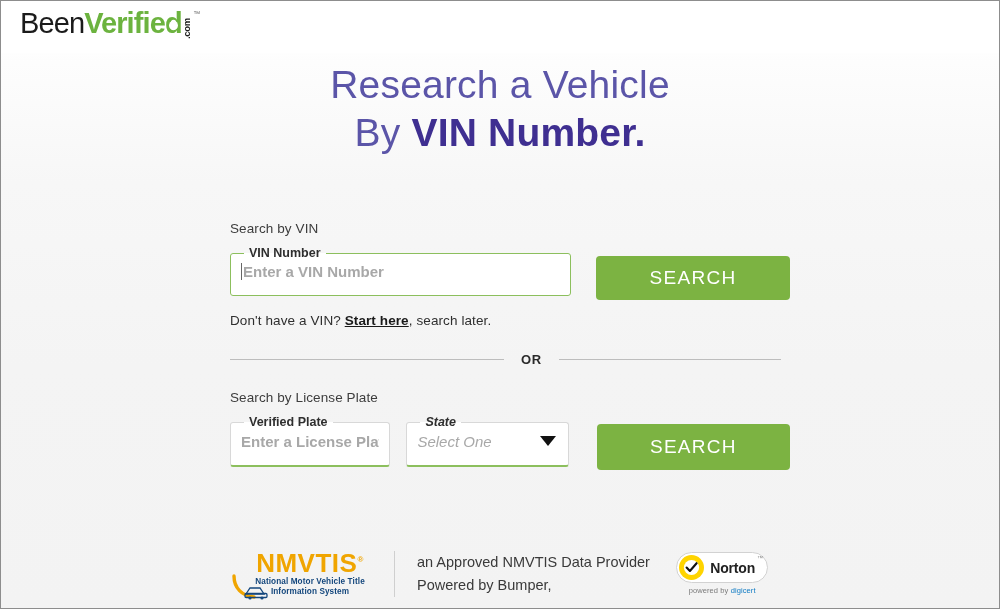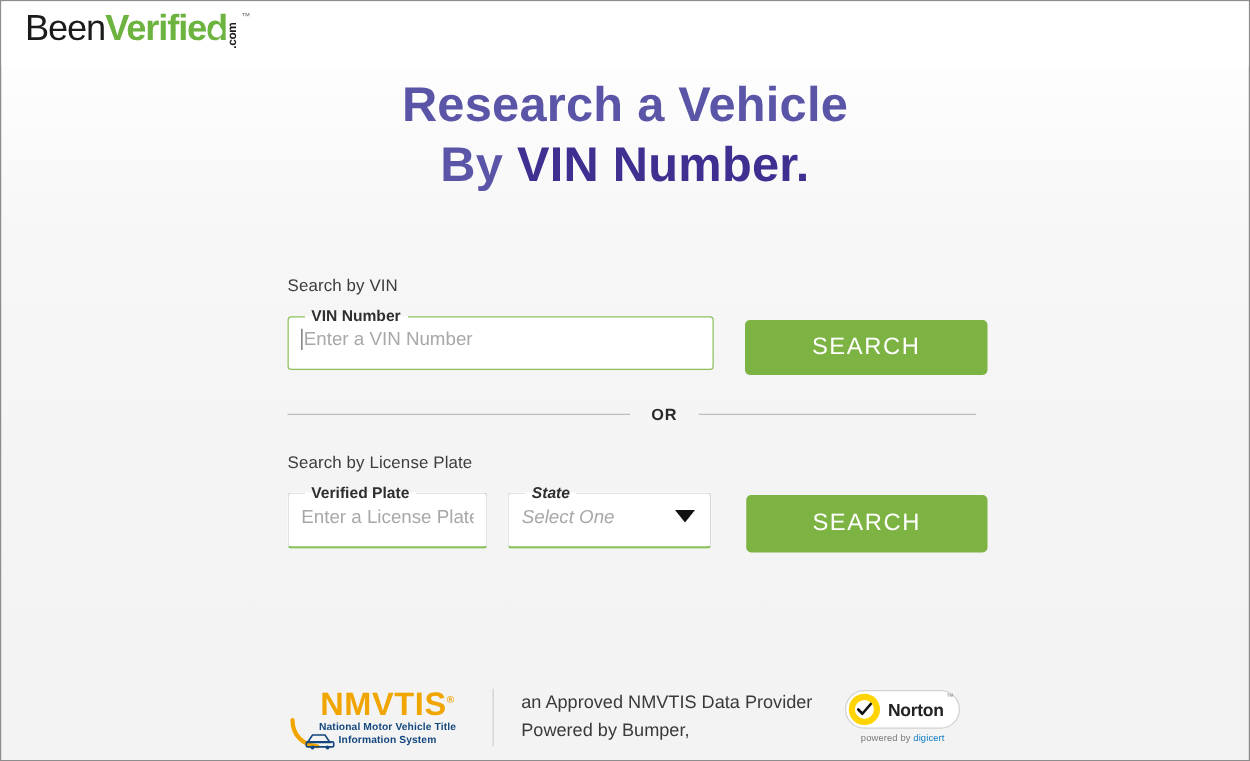--- a/index.html
+++ b/index.html
@@ -84,21 +84,21 @@
   .headline {
     position: absolute;
     left: 0; top: 60px;
     width: 100%;
     text-align: center;
     color: #4b3f9e;
     font-size: 39px;
     line-height: 1.22;
     letter-spacing: 0.2px;
   }
-  .headline .light { font-weight: 700; color: #5b55a8; }
+  .headline .light { font-weight: 400; color: #5b55a8; }
   .headline .bold  { font-weight: bold; color: #3f2f91; }
   .headline .period { font-weight: bold; color: #3f2f91; }
 
   .subhead {
     position: absolute;
     left: 0; top: 170px;
     width: 100%;
     text-align: center;
     font-size: 18.5px;
     color: #4a4a4a;
@@ -146,20 +146,21 @@
   }
   .field input[type="text"] {
     border: none;
     outline: none;
     width: 100%;
     font-family: "Liberation Sans", sans-serif;
     font-size: 15px;
     color: #333;
     background: transparent;
     padding: 0;
+    font-weight: bold;
   }
   .field input::placeholder { color: #a8a8a8; }
 
   #vin-field { width: 341px; height: 50px; }
   #vin-field .inner { display: flex; align-items: center; height: 26px; margin-top: -2px; }
   .caret {
     display: inline-block;
     width: 1px;
     height: 17px;
     background: #666;
@@ -384,20 +385,23 @@
       <fieldset class="field strong" id="vin-field">
         <legend>VIN Number</legend>
         <div class="inner">
           <span class="caret"></span>
           <input type="text" id="vin-input" placeholder="Enter a VIN Number" style="">
         </div>
       </fieldset>
       <button class="btn-search" id="vin-search-btn">SEARCH</button>
     </div>
 
+    <div class="hint">
+      <span>Don't have a VIN? </span><a href="#">Start here</a><span>, search later.</span>
+    </div>
 
     <div class="or-divider">
       <div class="or-line left"></div>
       <div class="or-text">OR</div>
       <div class="or-line right"></div>
     </div>
 
     <div class="plate-section">
       <div class="section-label">Search by License Plate</div>
 

